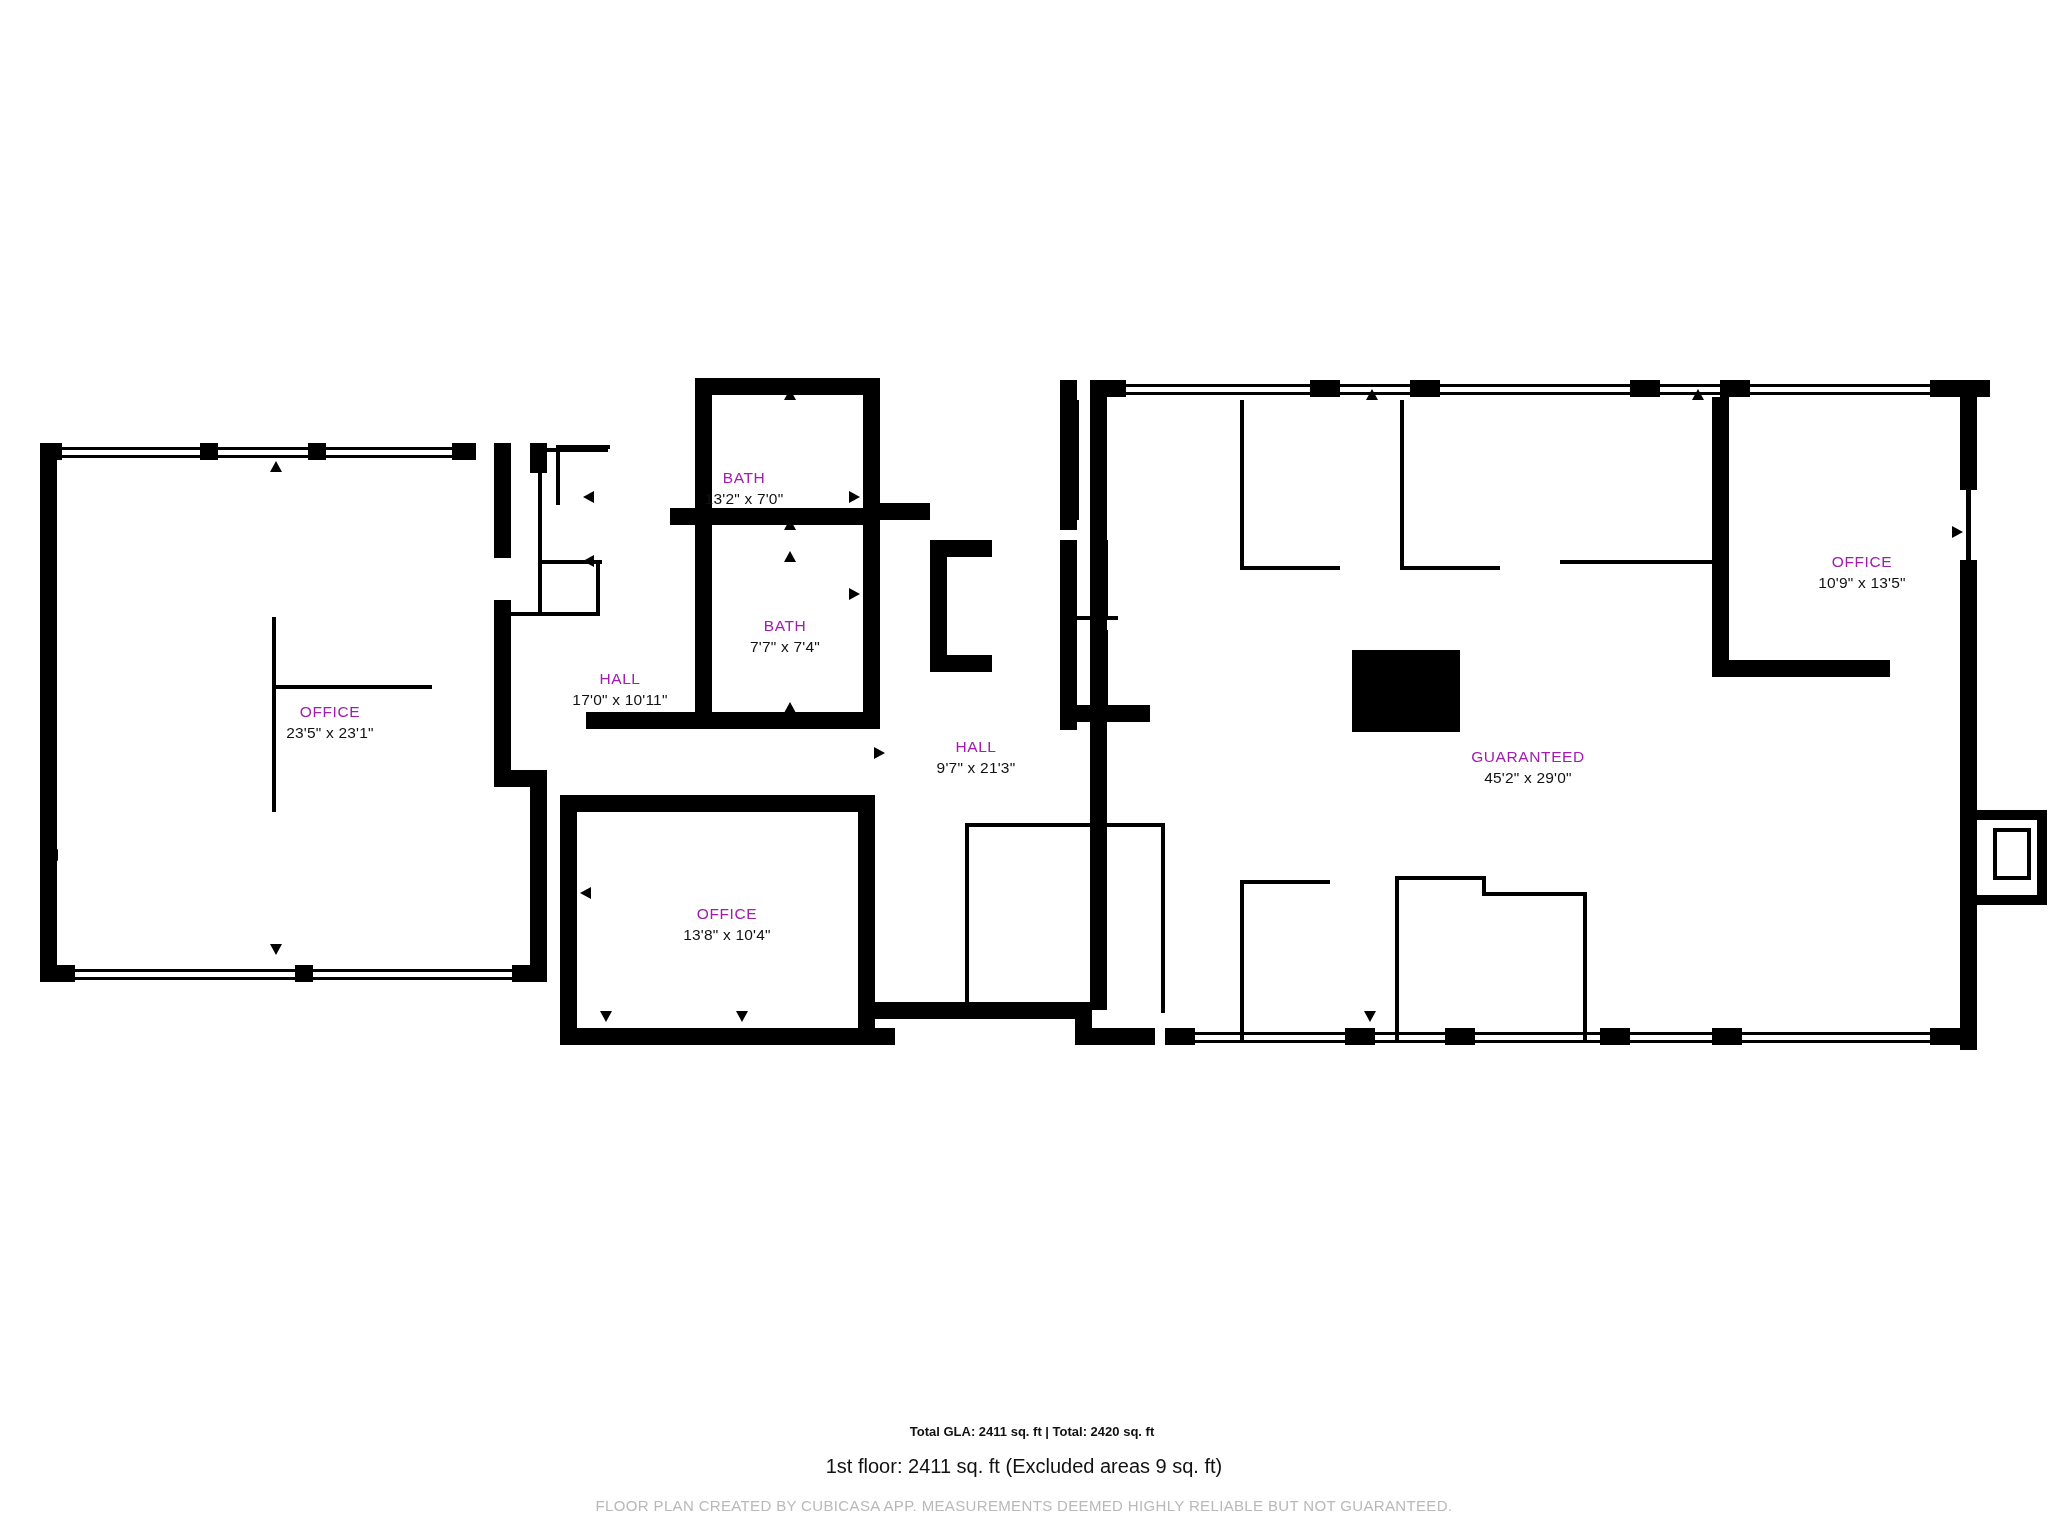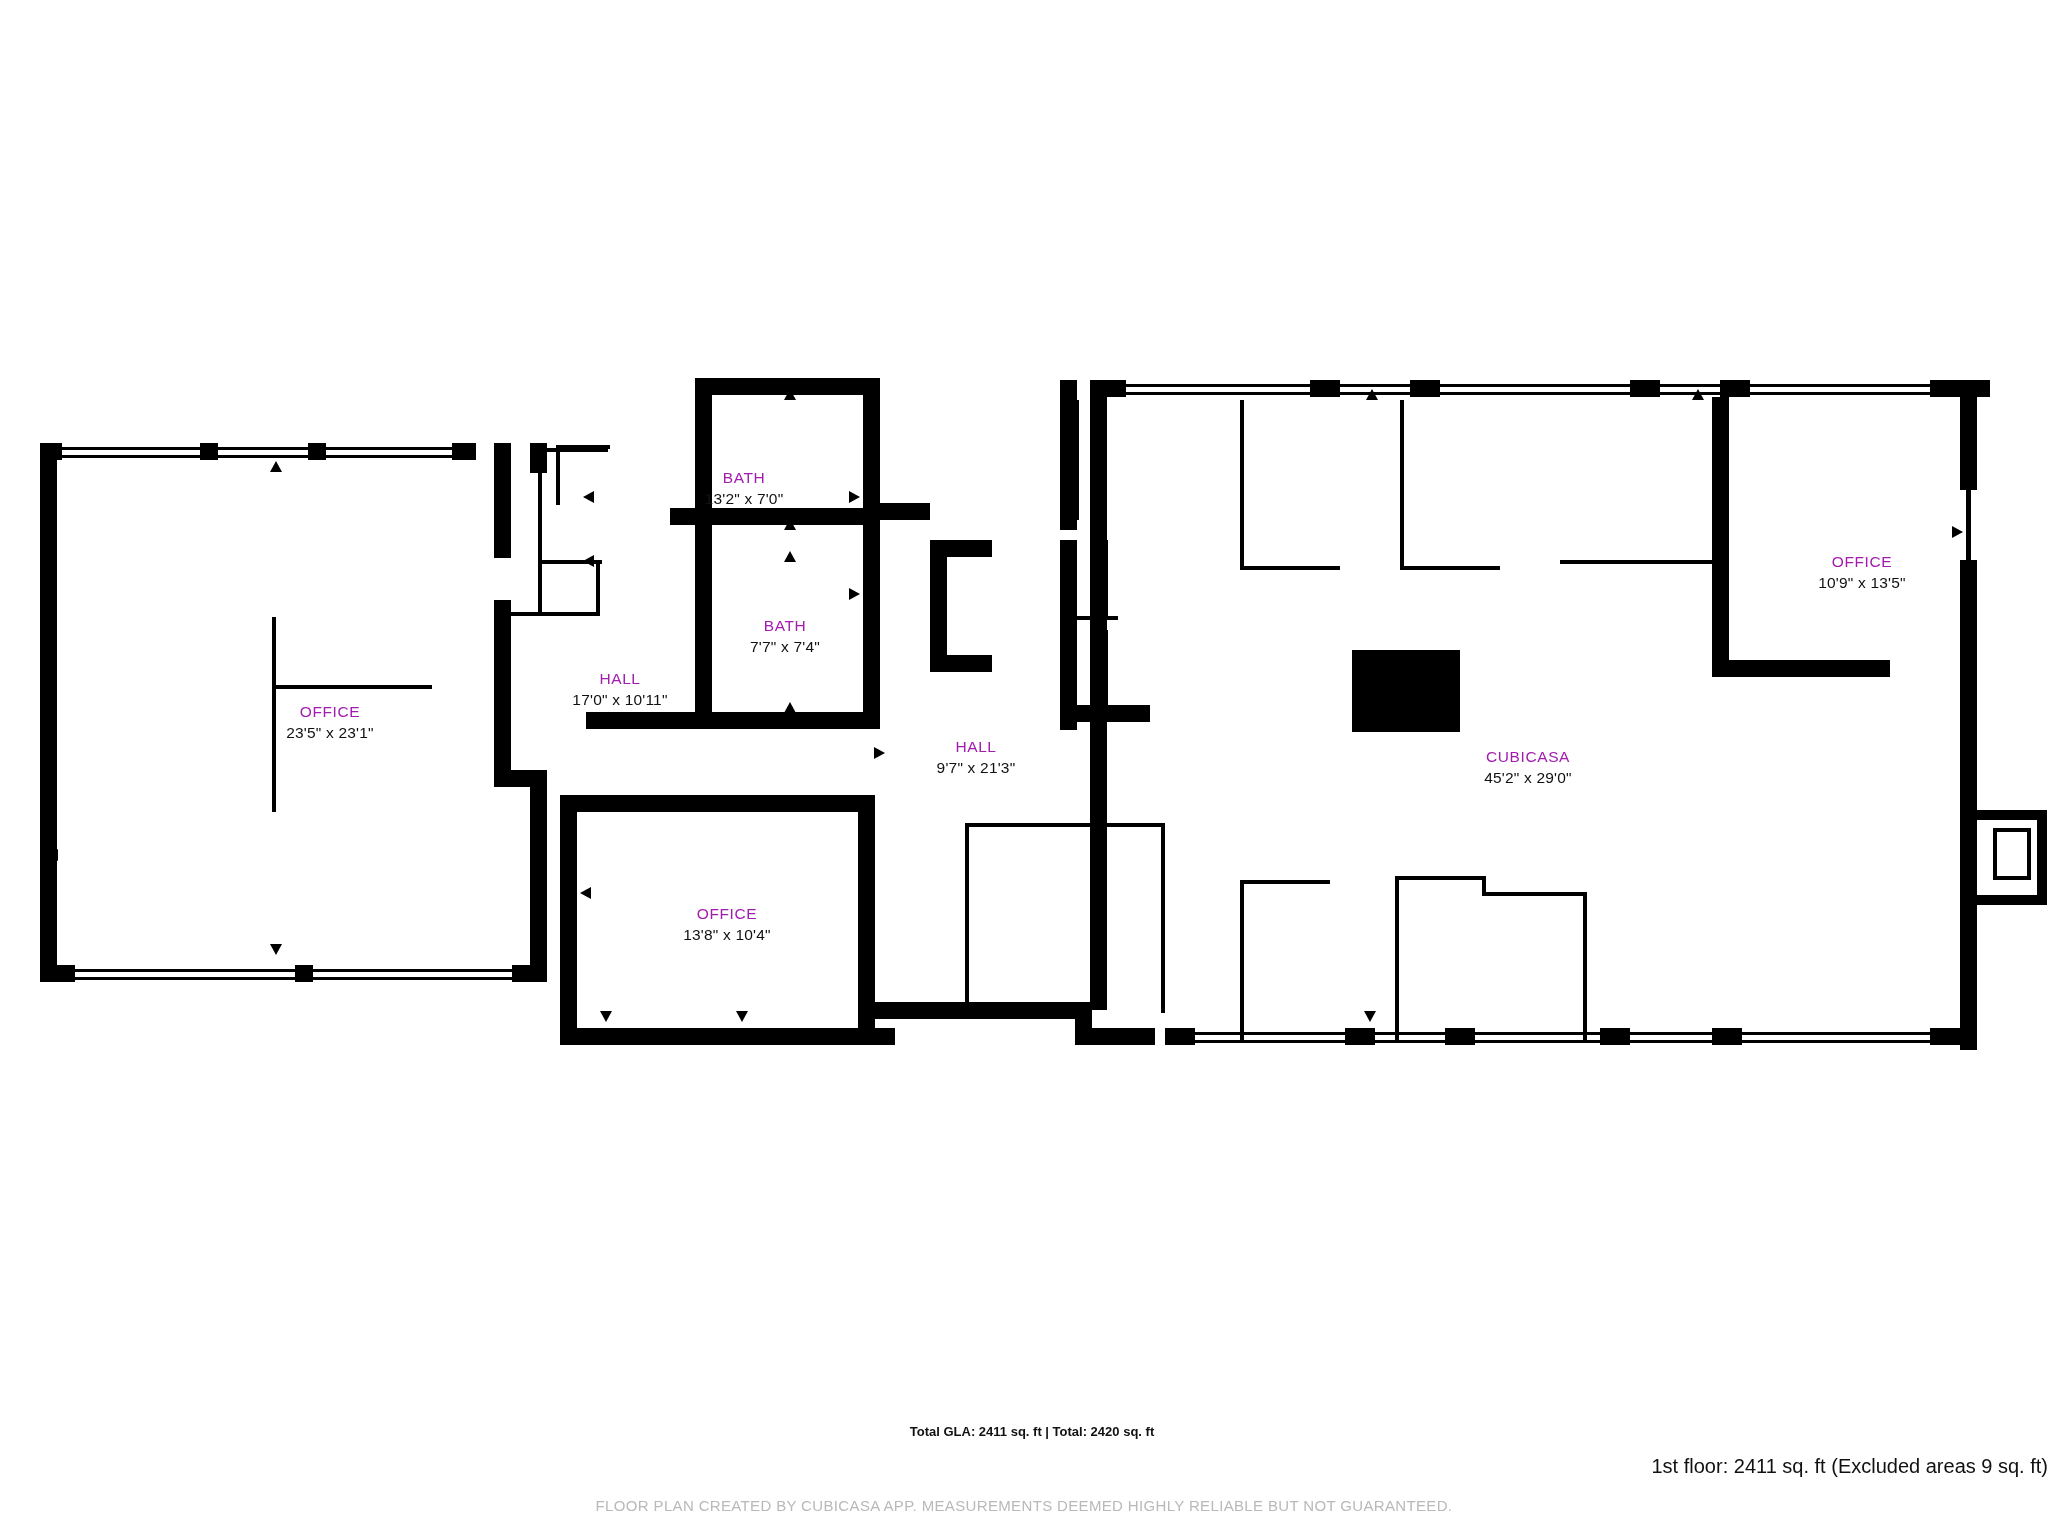--- a/index.html
+++ b/index.html
@@ -50,21 +50,20 @@
     top: 1424px;
     font-size: 13px;
     font-weight: bold;
     color: #111111;
     padding-left: 8px;
   }
   .footer-line2 {
     top: 1455px;
     font-size: 20px;
     color: #111111;
-    text-align: right;
   }
   .footer-line3 {
     top: 1497px;
     font-size: 15px;
     letter-spacing: 0.35px;
     color: #b9b9b9;
   }
 </style>
 </head>
 <body>
@@ -297,21 +296,21 @@
 </div>
 <div class="room-label" style="left:976px; top:758px;">
   <div class="name">HALL</div>
   <div class="dims">9'7" x 21'3"</div>
 </div>
 <div class="room-label" style="left:727px; top:925px;">
   <div class="name">OFFICE</div>
   <div class="dims">13'8" x 10'4"</div>
 </div>
 <div class="room-label" style="left:1528px; top:768px;">
-  <div class="name">CUBICASA</div>
+  <div class="name">GUARANTEED</div>
   <div class="dims">45'2" x 29'0"</div>
 </div>
 <div class="room-label" style="left:1862px; top:573px;">
   <div class="name">OFFICE</div>
   <div class="dims">10'9" x 13'5"</div>
 </div>
 
 <div class="footer footer-line1">Total GLA: 2411 sq. ft  |  Total: 2420 sq. ft</div>
 <div class="footer footer-line2">1st floor: 2411 sq. ft (Excluded areas 9 sq. ft)</div>
 <div class="footer footer-line3">FLOOR PLAN CREATED BY CUBICASA APP. MEASUREMENTS DEEMED HIGHLY RELIABLE BUT NOT GUARANTEED.</div>

